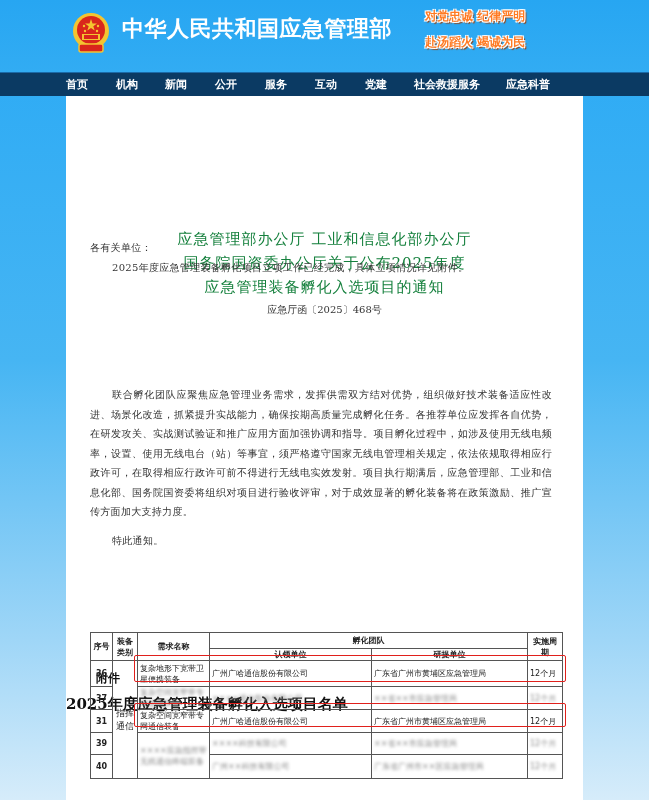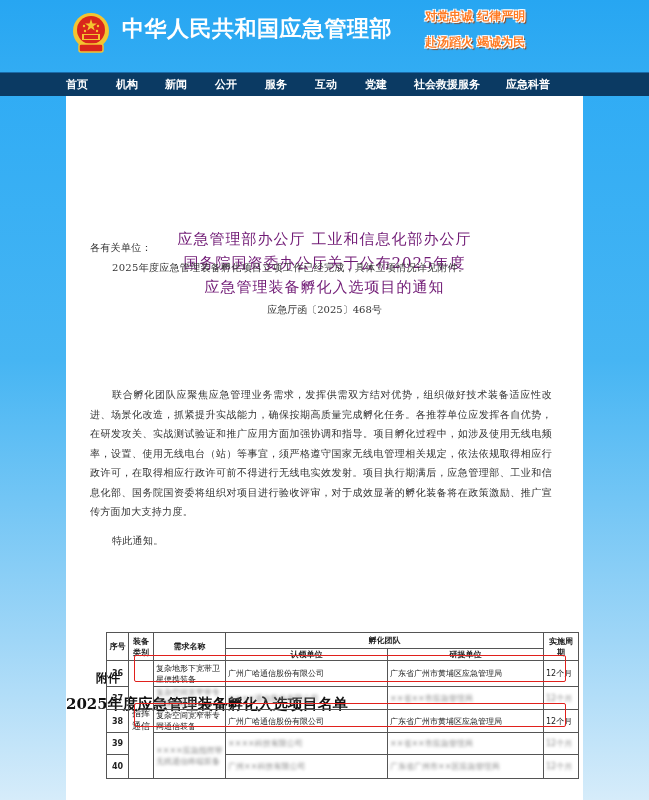--- a/index.html
+++ b/index.html
@@ -44,21 +44,21 @@
     font-family: Liberation Serif, serif;
     font-size: 11px; font-weight: bold; color: #ffffff; white-space: nowrap; cursor: pointer;
   }
 
   .content {
     position: absolute; left: 66px; top: 96px; width: 517px; height: 704px;
     background: #ffffff;
   }
   .doc-title {
     position: absolute; left: 0; width: 517px; text-align: center;
-    font-size: 15px; color: #701a75; letter-spacing: 1px;
+    font-size: 15px; color: #15803d; letter-spacing: 1px;
   }
   .doc-number {
     position: absolute; left: 0; top: 207px; width: 517px; text-align: center;
     font-size: 10px; color: #333;
   }
   .para {
     position: absolute; left: 24px; width: 462px;
     font-size: 10px; line-height: 19.5px; color: #333; letter-spacing: 0.3px;
     text-align: justify;
   }
@@ -70,21 +70,21 @@
   }
   .list-title {
     position: absolute; left: 0; top: 599px; width: 517px; 
     font-size: 15px; font-weight: bold; color: #111;
   }
 
   table.projects {
     position: absolute; left: 24px; top: 632px; width: 472px;
     border-collapse: collapse; table-layout: fixed;
     font-family: "DejaVu Sans", "Liberation Sans", sans-serif;
-    font-size: 8px; color: #222; margin-left: 16px;
+    font-size: 8px; color: #222;
   }
   table.projects td, table.projects th {
     border: 1px solid #555; padding: 0 2px; vertical-align: middle;
   }
   table.projects th { font-weight: bold; text-align: center; font-size: 8px; }
   .c-idx { text-align: center; font-weight: bold; }
   .c-cat { text-align: center; font-size: 9px; }
   .blur { filter: blur(1.6px); color: #888; }
   .hl-box {
     position: absolute; border: 1.5px solid #e0201c; border-radius: 2px; pointer-events: none;
@@ -168,21 +168,21 @@
     <td>12个月</td>
   </tr>
   <tr style="height:22px">
     <td class="c-idx">37</td>
     <td class="blur">复杂空间宽窄带专网通信装备</td>
     <td class="blur">××××通信股份有限公司</td>
     <td class="blur">××省××市应急管理局</td>
     <td class="blur">12个月</td>
   </tr>
   <tr style="height:22px">
-    <td class="c-idx">38</td>
+    <td class="c-idx">31</td>
     <td>复杂空间宽窄带专网通信装备</td>
     <td>广州广哈通信股份有限公司</td>
     <td>广东省广州市黄埔区应急管理局</td>
     <td>12个月</td>
   </tr>
   <tr style="height:22px">
     <td class="c-idx">39</td>
     <td class="blur" rowspan="2">××××应急指挥带无线通信终端装备</td>
     <td class="blur">××××科技有限公司</td>
     <td class="blur">××省××市应急管理局</td>

